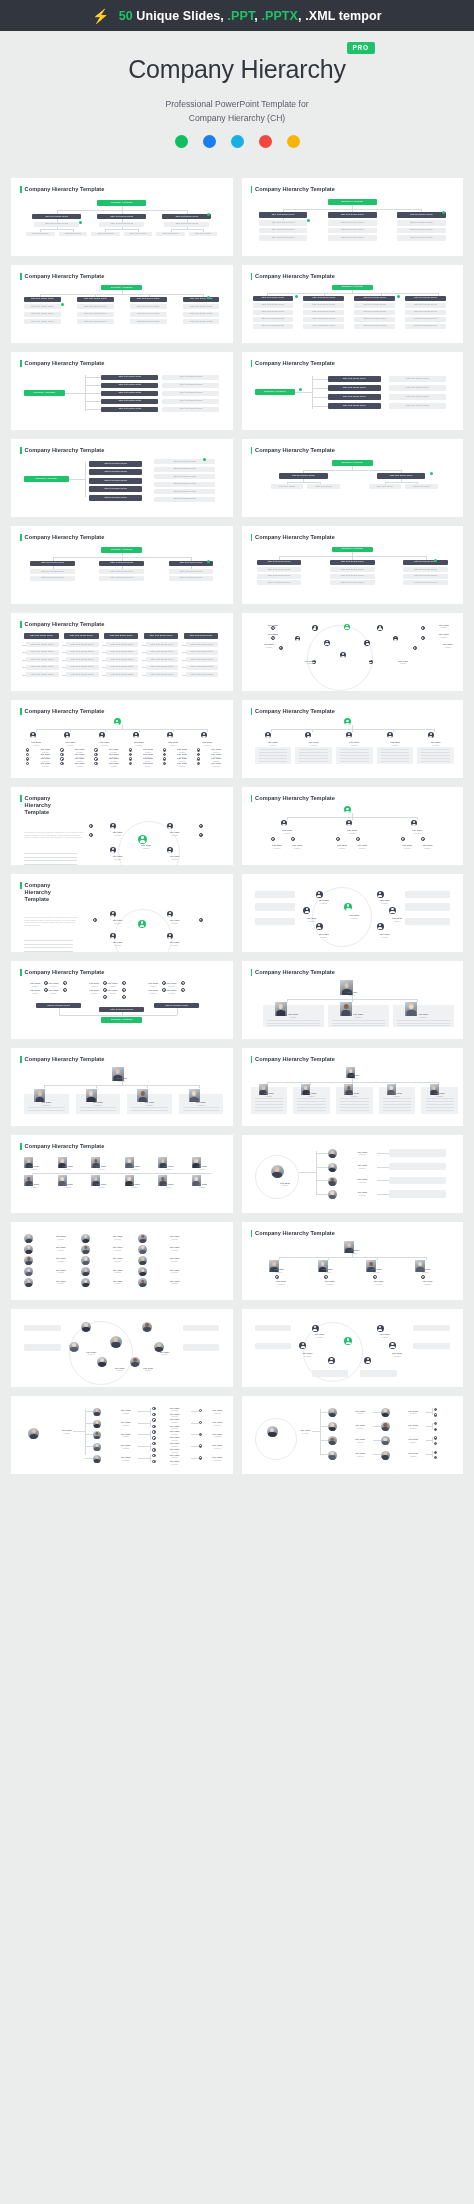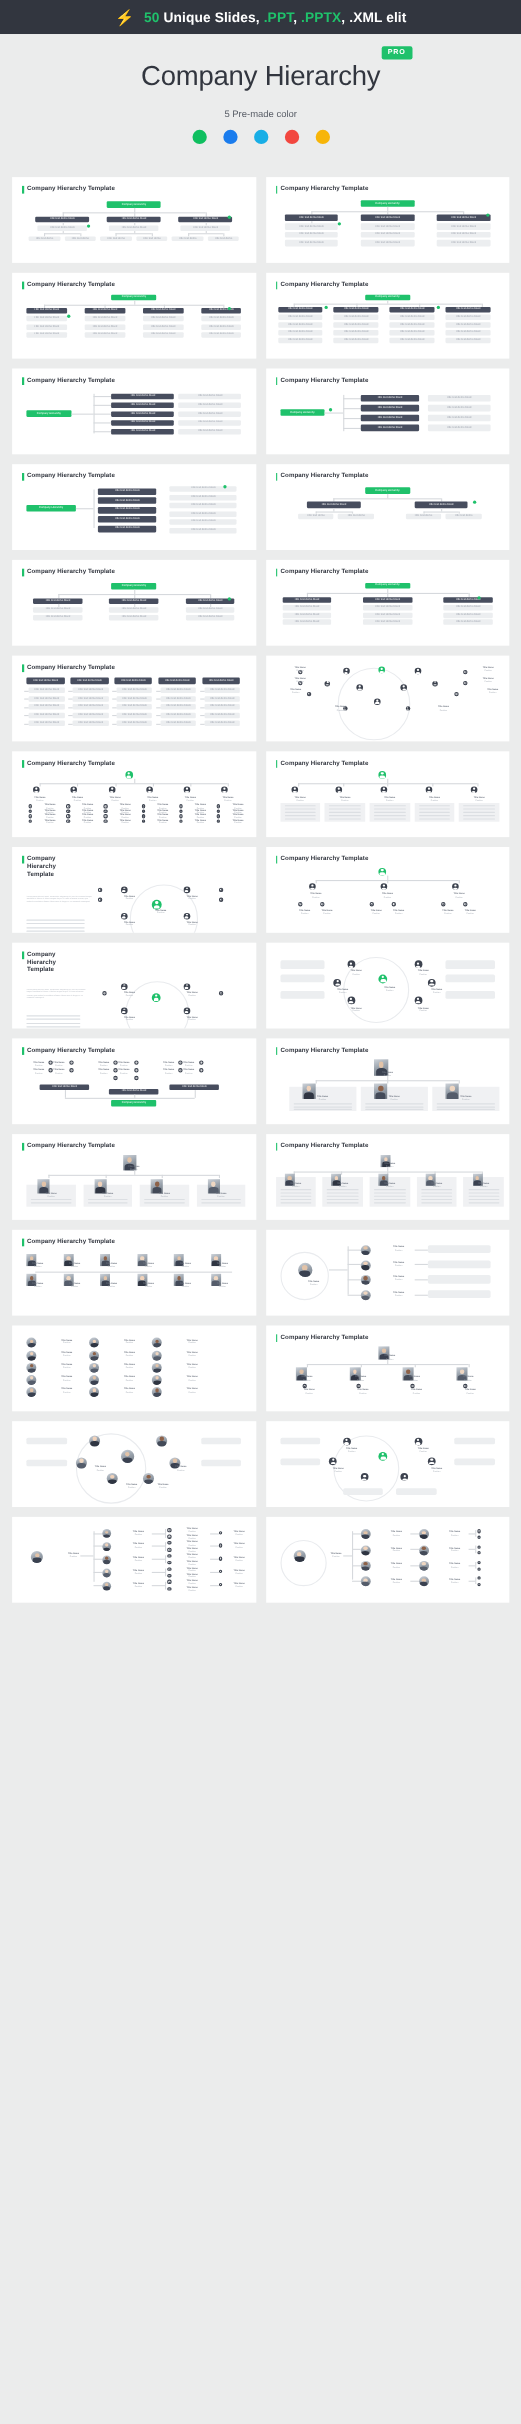--- a/index.html
+++ b/index.html
@@ -241,29 +241,32 @@
     line-height: 1.5;
     color: #b9bec6;
     overflow: hidden;
   }
 </style>
 </head>
 <body>
 
 <div class="banner">
   <span class="bolt">⚡</span>
-  <span class="banner-text"><span class="g">50</span><span> Unique Slides, </span><span class="g">.PPT</span><span>, </span><span class="g">.PPTX</span><span>, </span><span>.XML elit</span></span>
+  <span class="banner-text"><span class="g">50</span><span> Unique Slides, </span><span class="g">.PPT</span><span>, </span><span class="g">.PPTX</span><span>, </span><span>.XML tempor</span></span>
 </div>
 
 <div class="hero">
   <div class="title-wrap">
     <h1 class="hero-title">Company Hierarchy</h1>
     <span class="pro-badge">PRO</span>
   </div>
-  <div class="hero-colors-label">5 Pre-made color</div>
+  <div class="hero-sub">
+    <div>Professional PowerPoint Template for</div>
+    <div>Company Hierarchy (CH)</div>
+  </div>
   <div class="swatches">
     <span class="swatch" style="background: rgb(15, 191, 95);"></span>
     <span class="swatch" style="background: rgb(26, 124, 237);"></span>
     <span class="swatch" style="background: rgb(24, 174, 230);"></span>
     <span class="swatch" style="background: rgb(242, 71, 63);"></span>
     <span class="swatch" style="background: rgb(247, 181, 8);"></span>
   </div>
 </div>
 
 <div class="grid" id="slide-grid">

